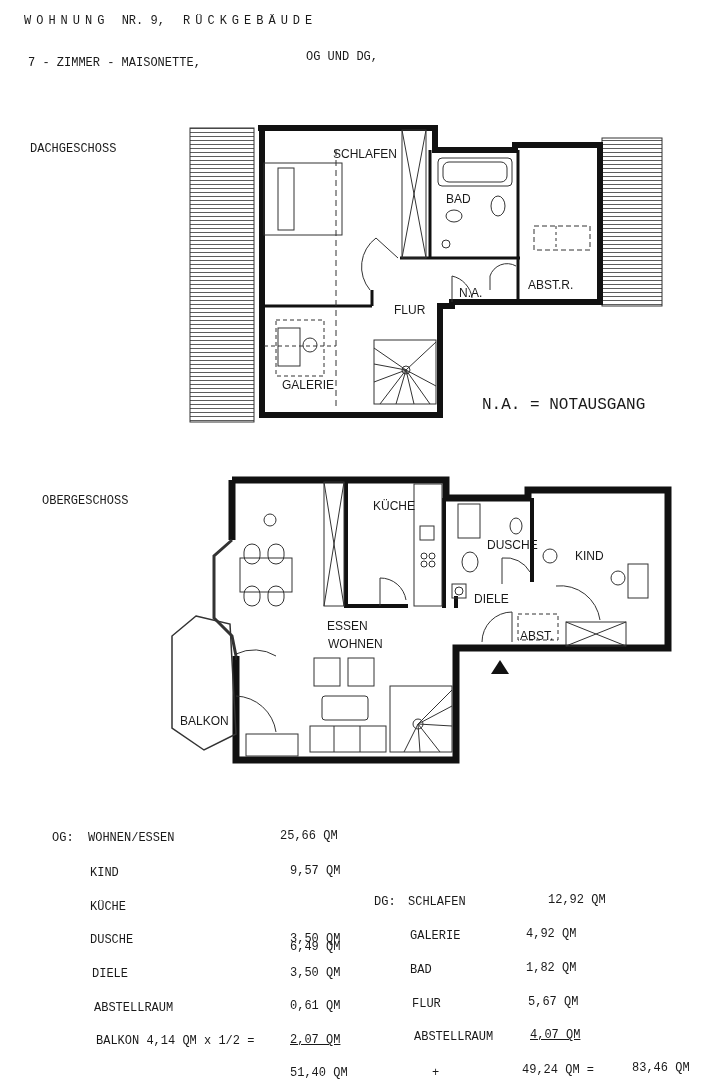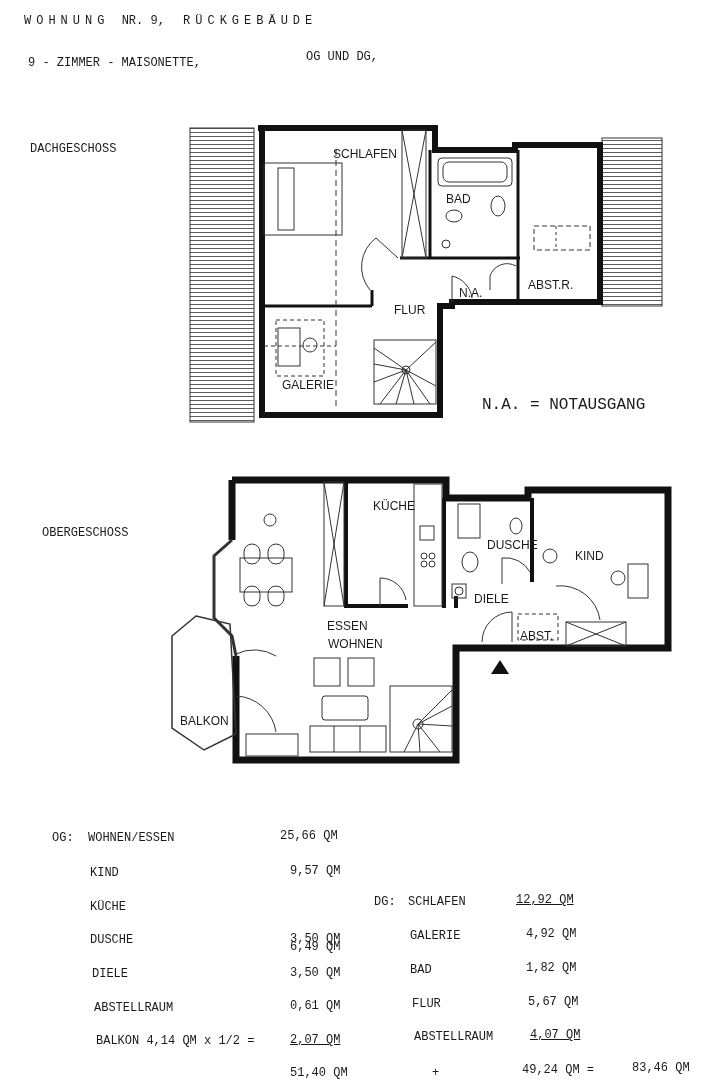--- a/index.html
+++ b/index.html
@@ -17,25 +17,25 @@
   .ul{text-decoration:underline;}
 </style>
 </head>
 <body>
 
 <div class="abs mono title1">
   <span>WOHNUNG</span>
   <span class="nr">NR. 9,</span>
   <span>RÜCKGEBÄUDE</span>
 </div>
-<div class="abs mono title2">9 - ZIMMER - MAISONETTE,</div>
+<div class="abs mono title2">7 - ZIMMER - MAISONETTE,</div>
 <div class="abs mono title3">OG UND DG,</div>
 
 <div class="abs mono floor-label" style="left:30px;top:142px;">DACHGESCHOSS</div>
-<div class="abs mono floor-label" style="left:42px;top:494px;margin-top:32px;">OBERGESCHOSS</div>
+<div class="abs mono floor-label" style="left:42px;top:494px;">OBERGESCHOSS</div>
 <div class="abs mono note" style="left:482px;top:396px;">N.A. = NOTAUSGANG</div>
 
 <svg class="abs" style="left:0;top:0;" width="710" height="440">
   <defs>
     <pattern id="hatch" width="6" height="4" patternUnits="userSpaceOnUse">
       <rect width="6" height="4" fill="#fff"></rect>
       <line x1="0" y1="0.5" x2="6" y2="0.5" stroke="#333" stroke-width="0.8"></line>
     </pattern>
   </defs>
 
@@ -217,21 +217,21 @@
 <div class="abs mono area" style="left:92px;top:967px;">DIELE</div>
 <div class="abs mono area" style="left:290px;top:966px;">3,50 QM</div>
 <div class="abs mono area" style="left:94px;top:1001px;">ABSTELLRAUM</div>
 <div class="abs mono area" style="left:290px;top:999px;">0,61 QM</div>
 <div class="abs mono area" style="left:96px;top:1034px;">BALKON 4,14 QM x 1/2 =</div>
 <div class="abs mono area ul" style="left:290px;top:1033px;">2,07 QM</div>
 <div class="abs mono area" style="left:290px;top:1066px;">51,40 QM</div>
 
 <div class="abs mono area" style="left:374px;top:895px;text-align:right;">DG:</div>
 <div class="abs mono area" style="left:408px;top:895px;">SCHLAFEN</div>
-<div class="abs mono area" style="left:516px;top:893px;text-decoration:underline;">12,92 QM</div>
+<div class="abs mono area" style="left:548px;top:893px;">12,92 QM</div>
 <div class="abs mono area" style="left:410px;top:929px;">GALERIE</div>
 <div class="abs mono area" style="left:526px;top:927px;">4,92 QM</div>
 <div class="abs mono area" style="left:410px;top:963px;">BAD</div>
 <div class="abs mono area" style="left:526px;top:961px;">1,82 QM</div>
 <div class="abs mono area" style="left:412px;top:997px;">FLUR</div>
 <div class="abs mono area" style="left:528px;top:995px;">5,67 QM</div>
 <div class="abs mono area" style="left:414px;top:1030px;">ABSTELLRAUM</div>
 <div class="abs mono area ul" style="left:530px;top:1028px;text-align:right;">4,07 QM</div>
 <div class="abs mono area" style="left:432px;top:1066px;">+</div>
 <div class="abs mono area" style="left:522px;top:1063px;">49,24 QM =</div>

